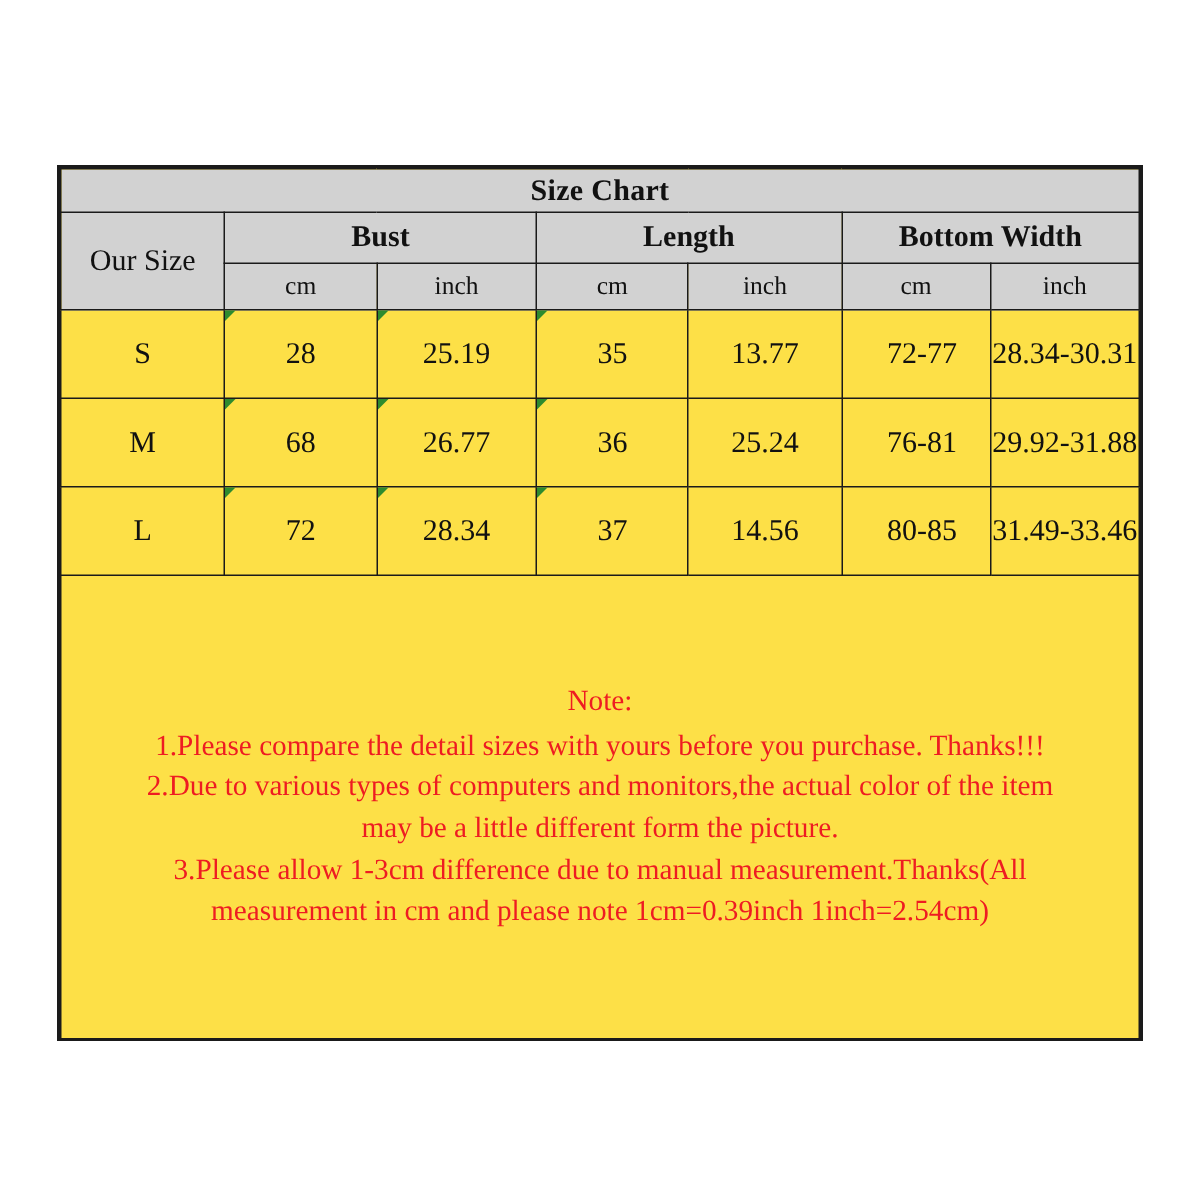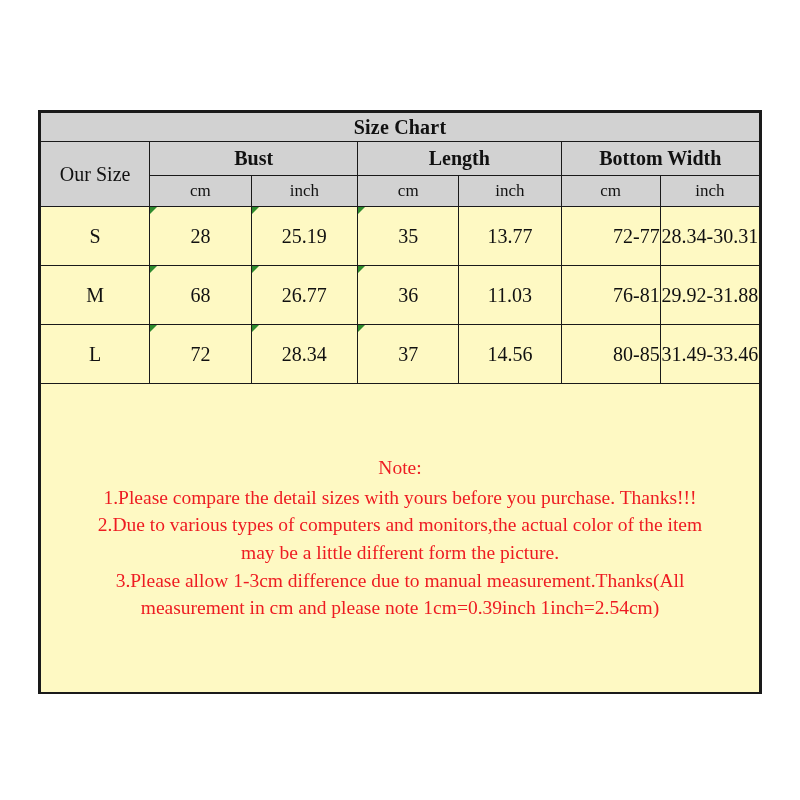--- a/index.html
+++ b/index.html
@@ -19,21 +19,21 @@
     height: 800px;
   }
   .chart-frame {
     position: absolute;
     left: 38px;
     top: 110px;
     width: 724px;
     height: 584px;
     border: 2px solid #1a1a1a;
     box-sizing: border-box;
-    background: #fef9c3;
+    background: #fde047;
   }
   table.size-table {
     border-collapse: collapse;
     width: 100%;
     table-layout: fixed;
   }
   table.size-table td,
   table.size-table th {
     border: 1.5px solid #1a1a1a;
     text-align: center;
@@ -66,21 +66,21 @@
     text-align: left;
     padding-left: 7px;
     height: 30px;
     margin-top: 40px;
   }
   .data-cell {
     font-size: 20px;
     height: 58px;
   }
   .data-cell.left {
-    text-align: right;
+    text-align: center;
     padding-left: 8px;
   }
   .note-cell {
     height: 308px;
     vertical-align: middle;
     padding: 0 14px;
   }
   .note-block {
     color: #ee1c22;
     font-size: 19.5px;
@@ -150,21 +150,21 @@
           <td class="data-cell corner">35</td>
           <td class="data-cell">13.77</td>
           <td class="data-cell left">72-77</td>
           <td class="data-cell">28.34-30.31</td>
         </tr>
         <tr>
           <td class="data-cell">M</td>
           <td class="data-cell corner">68</td>
           <td class="data-cell corner">26.77</td>
           <td class="data-cell corner">36</td>
-          <td class="data-cell">11.03</td>
+          <td class="data-cell">25.24</td>
           <td class="data-cell left">76-81</td>
           <td class="data-cell">29.92-31.88</td>
         </tr>
         <tr>
           <td class="data-cell">L</td>
           <td class="data-cell corner">72</td>
           <td class="data-cell corner">28.34</td>
           <td class="data-cell corner">37</td>
           <td class="data-cell">14.56</td>
           <td class="data-cell left">80-85</td>

